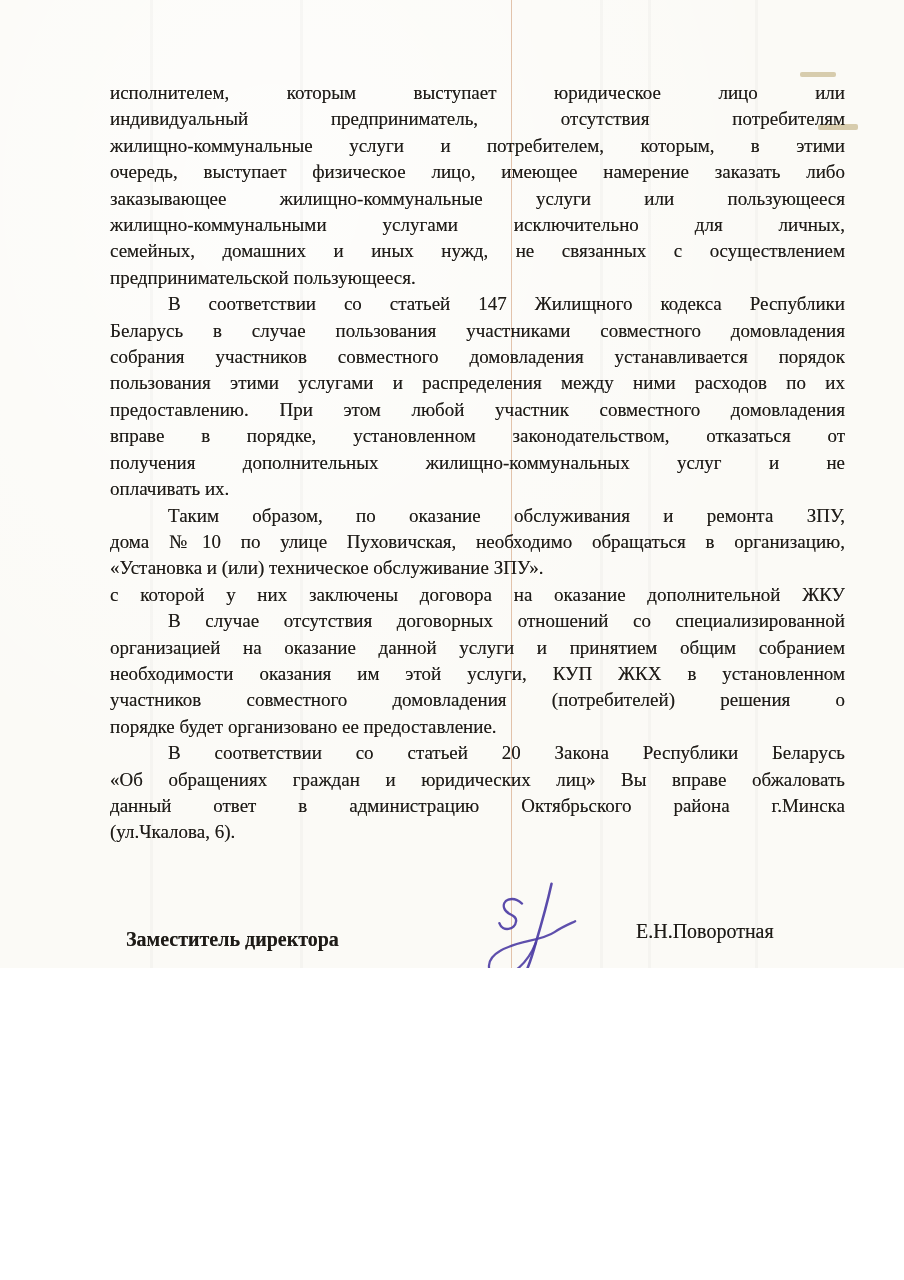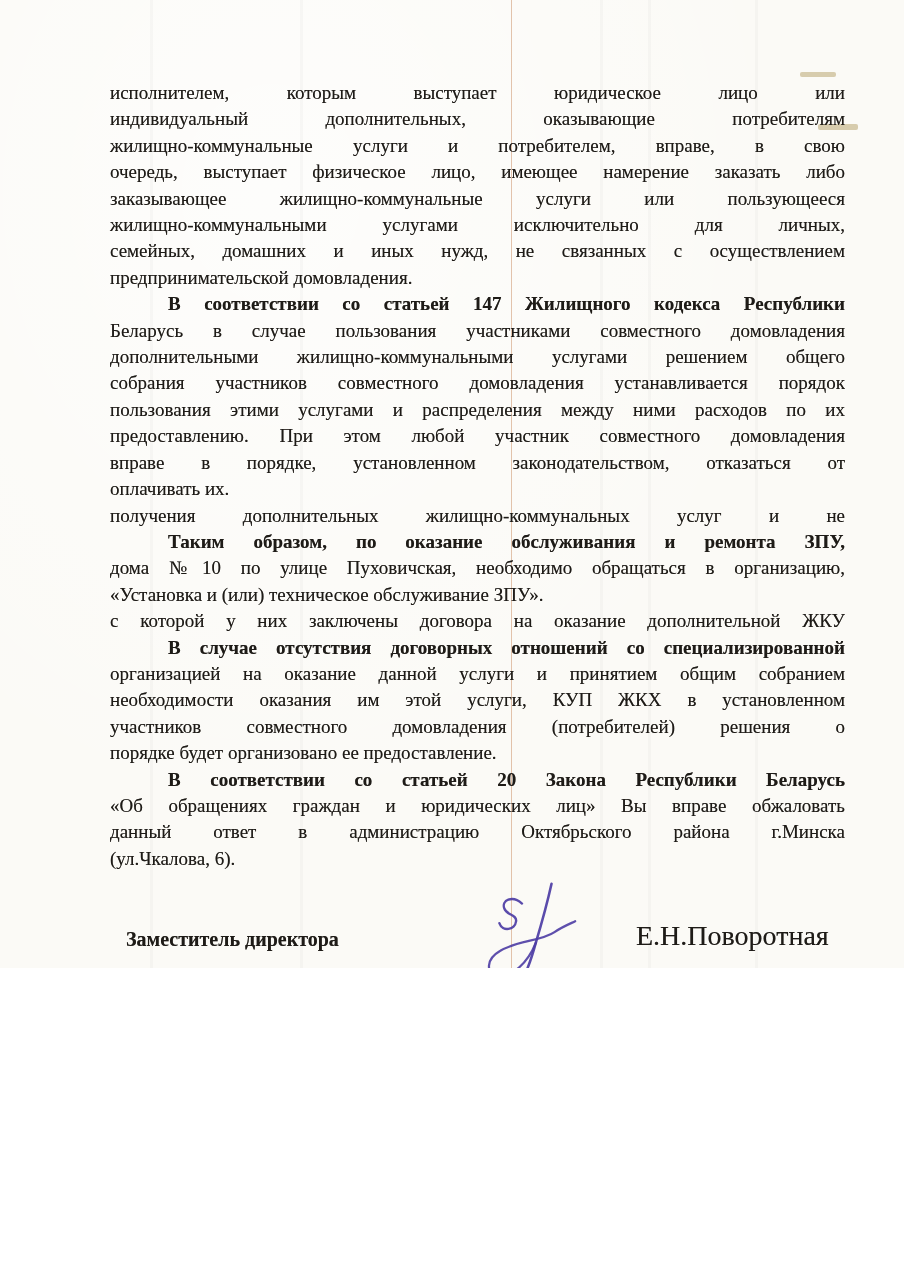--- a/index.html
+++ b/index.html
@@ -64,36 +64,36 @@
     line-height: 26.4px;
     text-shadow: 0 0 0.5px rgba(30,27,23,0.55);
   }
 
   .line {
     text-align: justify;
     text-align-last: justify;
     white-space: normal;
   }
   .line.last { text-align-last: left; }
-  .line.first.indent { text-indent: 58px; font-weight: bold; }
+  .line.first.indent { text-indent: 58px; }
 
   .sig-role {
     position: absolute;
     left: 126px;
     top: 928px;
     font-size: 20px;
     color: #1e1b17;
     text-shadow: 0 0 0.5px rgba(30,27,23,0.55);
     font-weight: bold;
   }
   .sig-name {
     position: absolute;
     left: 636px;
     top: 920px;
-    font-size: 28px;
+    font-size: 20px;
     color: #1e1b17;
     text-shadow: 0 0 0.5px rgba(30,27,23,0.55);
   }
   .sig-ink {
     position: absolute;
     left: 462px;
     top: 872px;
     width: 120px;
     height: 128px;
   }
@@ -118,38 +118,37 @@
   <div class="streak" style="left:648px"></div>
   <div class="streak" style="left:755px"></div>
   <div class="fold-line"></div>
   <div class="smudge one"></div>
   <div class="smudge two"></div>
   <div class="edge-line"></div>
 
   <div class="letter-body" id="letter-body">
       <div>
         <div class="line first">исполнителем, которым выступает юридическое лицо или</div>
-        <div class="line">индивидуальный дополнительных, оказывающие потребителям</div>
-        <div class="line">жилищно-коммунальные услуги и потребителем, вправе, в свою</div>
+        <div class="line">индивидуальный предприниматель, отсутствия потребителям</div>
+        <div class="line">жилищно-коммунальные услуги и потребителем, которым, в этими</div>
         <div class="line">очередь, выступает физическое лицо, имеющее намерение заказать либо</div>
         <div class="line">заказывающее жилищно-коммунальные услуги или пользующееся</div>
         <div class="line">жилищно-коммунальными услугами исключительно для личных,</div>
         <div class="line">семейных, домашних и иных нужд, не связанных с осуществлением</div>
-        <div class="line last">предпринимательской домовладения.</div>
+        <div class="line last">предпринимательской пользующееся.</div>
       </div>
       <div>
         <div class="line first indent">В соответствии со статьей 147 Жилищного кодекса Республики</div>
         <div class="line indent">Беларусь в случае пользования участниками совместного домовладения</div>
-        <div class="line indent">дополнительными жилищно-коммунальными услугами решением общего</div>
         <div class="line indent">собрания участников совместного домовладения устанавливается порядок</div>
         <div class="line indent">пользования этими услугами и распределения между ними расходов по их</div>
         <div class="line indent">предоставлению. При этом любой участник совместного домовладения</div>
         <div class="line indent">вправе в порядке, установленном законодательством, отказаться от</div>
+        <div class="line indent">получения дополнительных жилищно-коммунальных услуг и не</div>
         <div class="line last indent">оплачивать их.</div>
-        <div class="line indent">получения дополнительных жилищно-коммунальных услуг и не</div>
       </div>
       <div>
         <div class="line first indent">Таким образом, по оказание обслуживания и ремонта ЗПУ,</div>
         <div class="line indent">дома №10 по улице Пуховичская, необходимо обращаться в организацию,</div>
         <div class="line last indent">«Установка и (или) техническое обслуживание ЗПУ».</div>
         <div class="line indent">с которой у них заключены договора на оказание дополнительной ЖКУ</div>
       </div>
       <div>
         <div class="line first indent">В случае отсутствия договорных отношений со специализированной</div>
         <div class="line indent">организацией на оказание данной услуги и принятием общим собранием</div>

